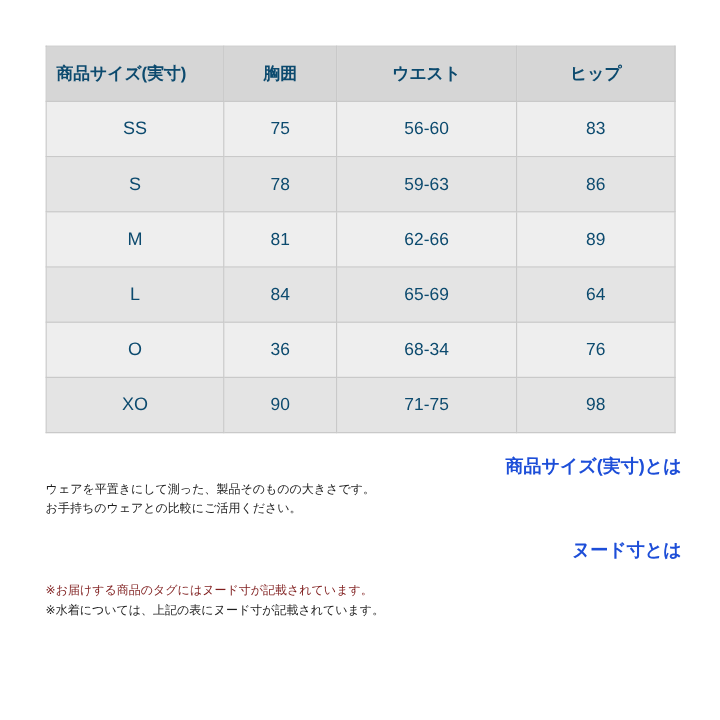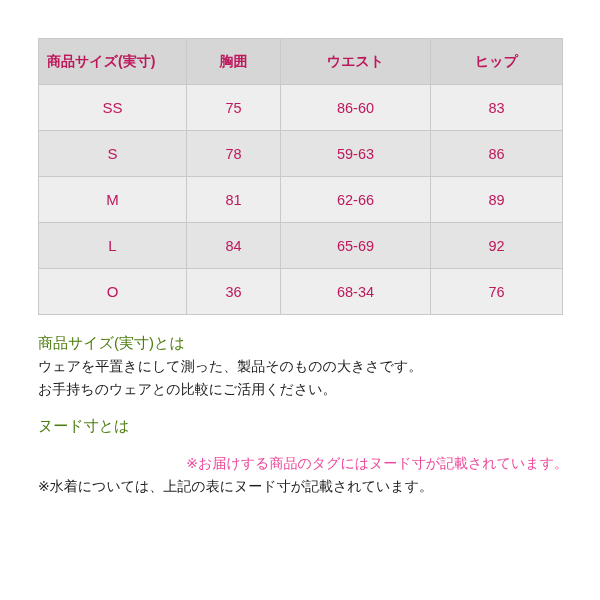--- a/index.html
+++ b/index.html
@@ -24,21 +24,21 @@
   table.size-table {
     width: 524px;
     border-collapse: collapse;
     table-layout: fixed;
   }
   table.size-table th,
   table.size-table td {
     border: 1px solid #c9c9c9;
     text-align: center;
     font-size: 14.5px;
-    color: #be185d;
+    color: #0c4a6e;
     font-weight: normal;
     padding: 0;
     height: 45px;
     vertical-align: middle;
   }
   table.size-table thead th {
     background: #d6d6d6;
     font-weight: bold;
     font-size: 14px;
   }
@@ -58,39 +58,39 @@
   .col-1 { width: 148px; }
   .col-2 { width: 94px; }
   .col-3 { width: 150px; }
   .col-4 { width: 132px; }
 
   .notes {
     margin-top: 16px;
     width: 530px;
   }
   .note-heading {
-    font-weight: normal;
+    font-weight: bold;
     font-size: 15px;
     line-height: 1.6;
-    color: #4d7c0f;
+    color: #1d4ed8;
+    text-align: right;
   }
   .note-line {
-    font-size: 14px;
+    font-size: 10px;
     line-height: 1.62;
     color: #1d1d1d;
   }
   .note-block {
     margin-bottom: 2px;
   }
   .spacer {
     height: 12px;
   }
   .note-red {
-    color: #ec4899;
-    text-align: right;
+    color: #7f1d1d;
   }
 </style>
 </head>
 <body>
 
 <div class="page">
 
   <table class="size-table">
     <colgroup>
       <col class="col-1">
@@ -103,46 +103,52 @@
         <th class="first">商品サイズ(実寸)</th>
         <th>胸囲</th>
         <th>ウエスト</th>
         <th>ヒップ</th>
       </tr>
     </thead>
     <tbody>
       <tr class="odd">
         <td class="label">SS</td>
         <td>75</td>
-        <td>86-60</td>
+        <td>56-60</td>
         <td>83</td>
       </tr>
       <tr class="even">
         <td class="label">S</td>
         <td>78</td>
         <td>59-63</td>
         <td>86</td>
       </tr>
       <tr class="odd">
         <td class="label">M</td>
         <td>81</td>
         <td>62-66</td>
         <td>89</td>
       </tr>
       <tr class="even">
         <td class="label">L</td>
         <td>84</td>
         <td>65-69</td>
-        <td>92</td>
+        <td>64</td>
       </tr>
       <tr class="odd">
         <td class="label">O</td>
         <td>36</td>
         <td>68-34</td>
         <td>76</td>
+      </tr>
+      <tr class="even">
+        <td class="label">XO</td>
+        <td>90</td>
+        <td>71-75</td>
+        <td>98</td>
       </tr>
     </tbody>
   </table>
 
   <div class="notes">
 
     <div class="note-block">
       <div class="note-heading">商品サイズ(実寸)とは</div>
       <div class="note-line">ウェアを平置きにして測った、製品そのものの大きさです。</div>
       <div class="note-line">お手持ちのウェアとの比較にご活用ください。</div>

